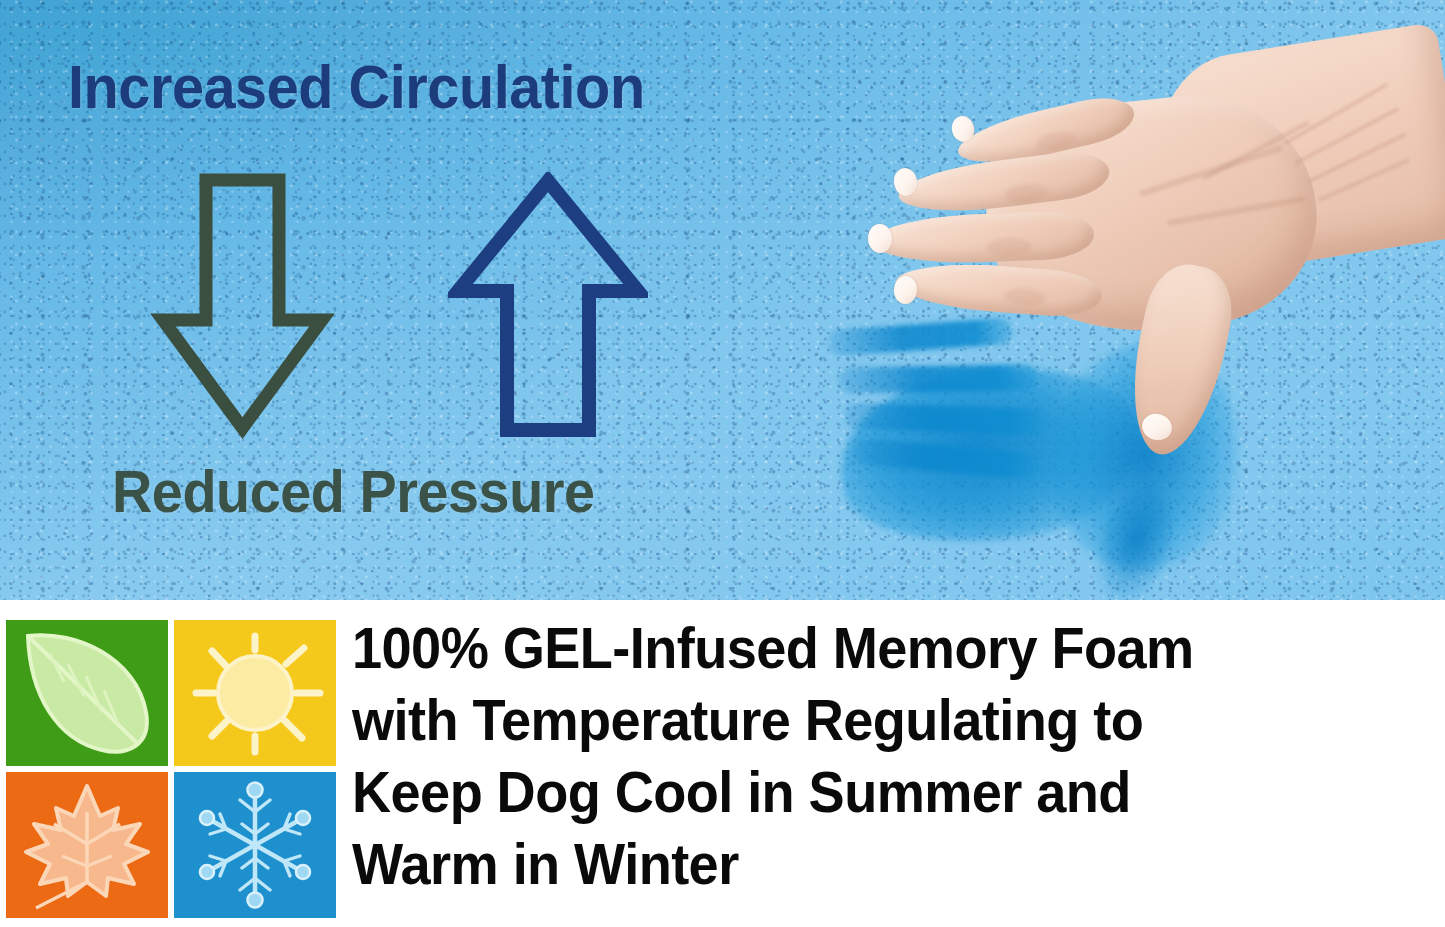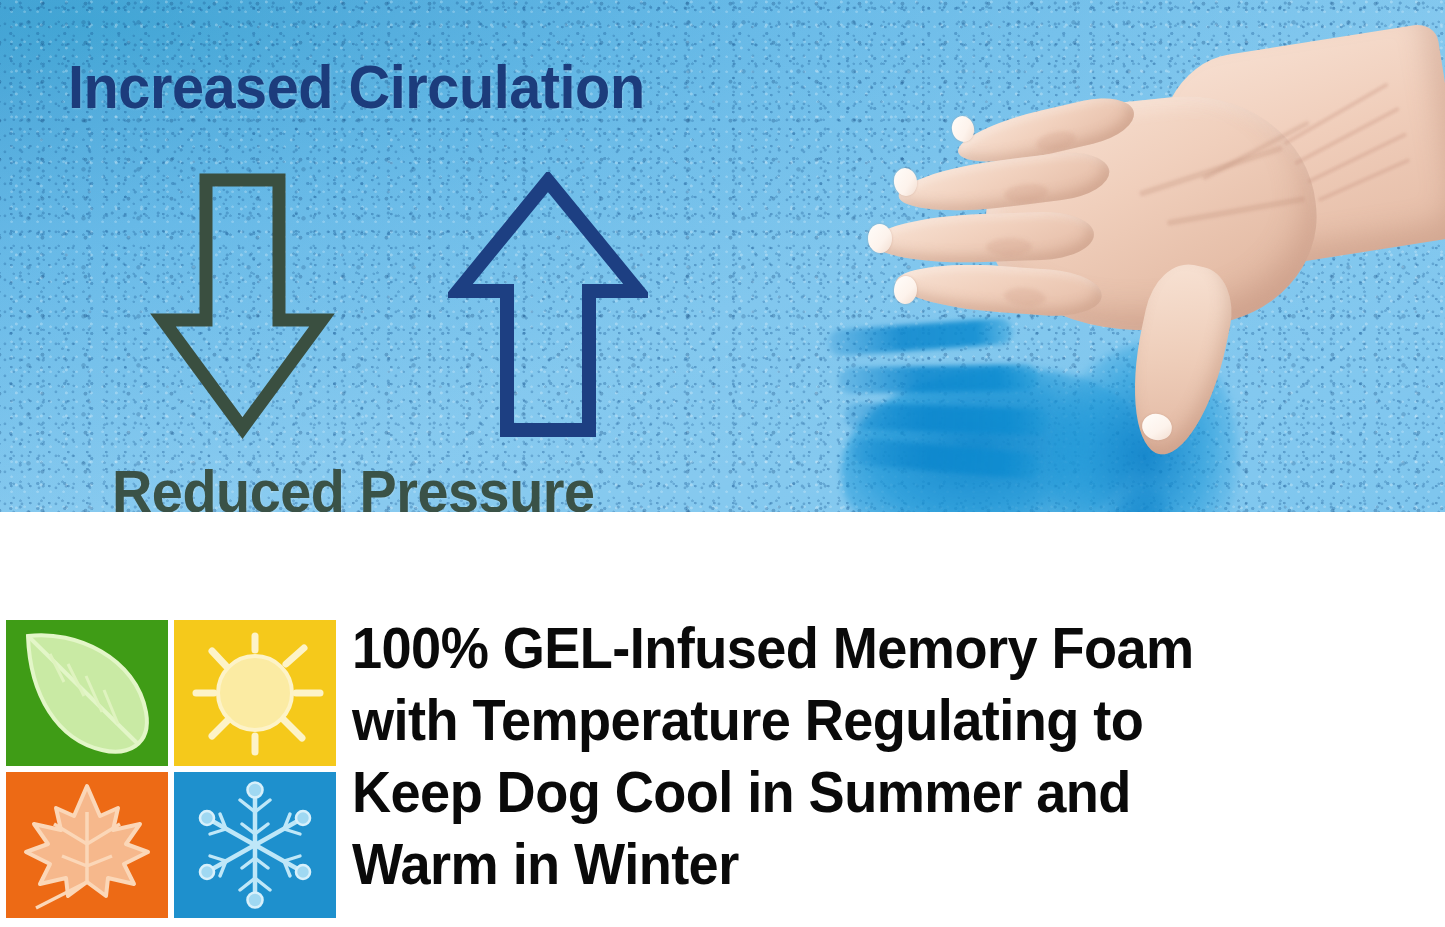--- a/index.html
+++ b/index.html
@@ -7,21 +7,21 @@
 
   #shot{
     position:relative;
     width:1445px;height:927px;
     overflow:hidden;
     background:#ffffff;
   }
 
   
   .photo{
-    position:absolute;left:0;top:0;width:1445px;height:512px;
+    position:absolute;left:0;top:0;width:1445px;height:600px;
     overflow:hidden;
     background:
       radial-gradient(120% 95% at 6% 4%, #4fb2de 0%, #5fb6e4 18%, #6cbdea 42%, #74c1ec 70%, #7cc5ee 100%);
   }
   
   .speckle{
     position:absolute;inset:-10px;
     background-image:
       radial-gradient(circle at 12% 18%, rgba(18,80,140,.40) 0 1.1px, transparent 1.6px),
       radial-gradient(circle at 31% 62%, rgba(18,80,140,.34) 0 1.3px, transparent 1.8px),

